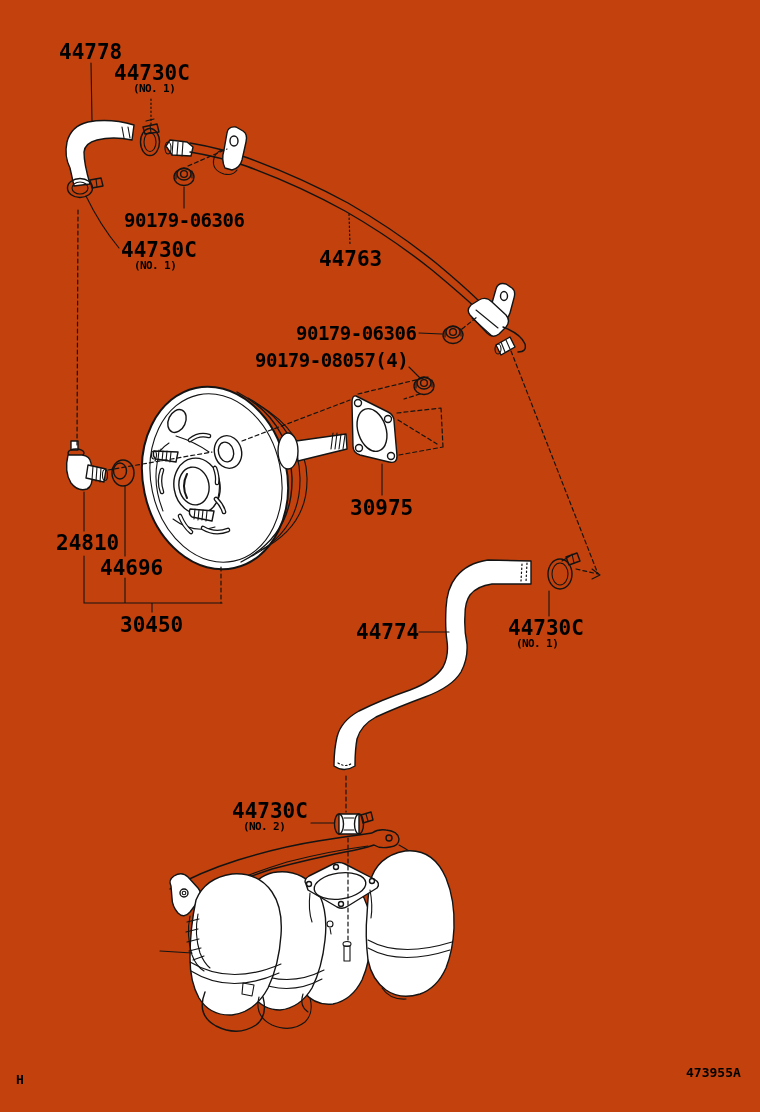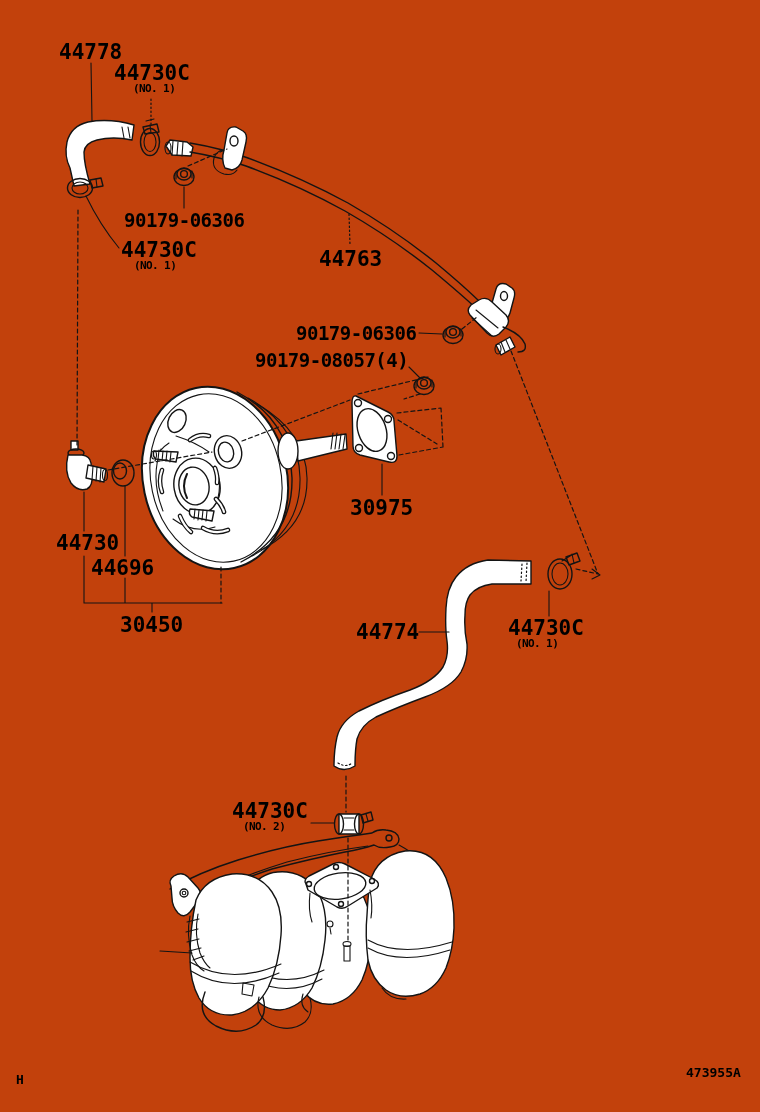--- a/index.html
+++ b/index.html
@@ -21,21 +21,21 @@
   .code{position:absolute;font-weight:bold;font-size:13px;color:#000;}
   #l44778{left:59px;top:40px;}
   #l44730cTop{left:114px;top:61px;} #s44730cTop{left:133px;top:82px;}
   #l90179a{left:124px;top:209px;}
   #l44730cMid{left:121px;top:238px;} #s44730cMid{left:134px;top:259px;}
   #l44763{left:319px;top:247px;}
   #l90179b{left:296px;top:322px;}
   #l90179c{left:255px;top:349px;}
   #l44785{left:350px;top:496px;}
   #l44730{left:56px;top:531px;}
-  #l44696{left:91px;top:556px;}
+  #l44696{left:100px;top:556px;}
   #l44610{left:120px;top:613px;}
   #l44774{left:356px;top:620px;}
   #l44730cNo1{left:508px;top:616px;} #s44730cNo1{left:516px;top:637px;}
   #l44730cNo2{left:232px;top:799px;} #s44730cNo2{left:243px;top:820px;}
   #noteBox{left:66px;top:929px;}
   #codeBox{left:686px;top:1065px;}
   #sheetBox{left:16px;top:1072px;}
 </style>
 </head>
 <body>
@@ -280,21 +280,21 @@
   <div class="sub" id="s44730cMid">(NO. 1)</div>
 
   <div class="lab" id="l44763">44763</div>
 
   <div class="lab sz19" id="l90179b">90179-06306</div>
 
   <div class="lab sz19" id="l90179c">90179-08057(4)</div>
 
   <div class="lab" id="l44785">30975</div>
 
-  <div class="lab" id="l44730">44730</div>
+  <div class="lab" id="l44730">24810</div>
   <div class="lab" id="l44696">44696</div>
   <div class="lab" id="l44610">30450</div>
 
   <div class="lab" id="l44774">44774</div>
 
   <div class="lab" id="l44730cNo1">44730C</div>
   <div class="sub" id="s44730cNo1">(NO. 1)</div>
 
   <div class="lab" id="l44730cNo2">44730C</div>
   <div class="sub" id="s44730cNo2">(NO. 2)</div>

